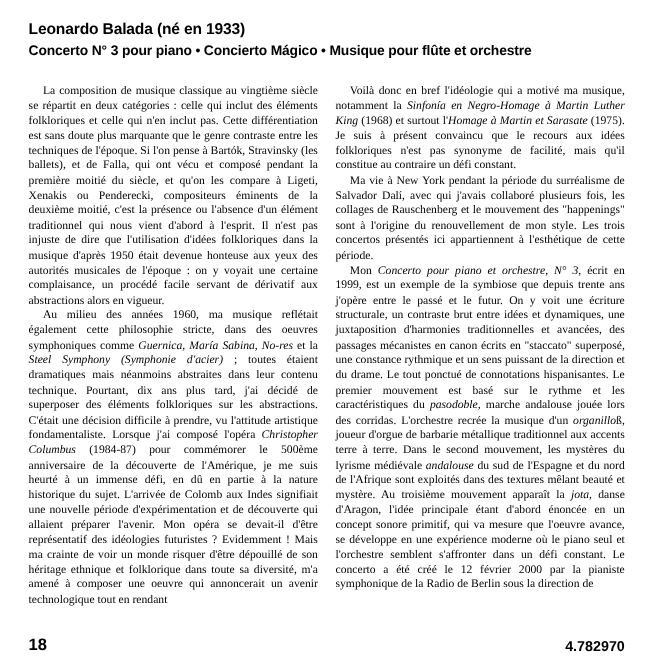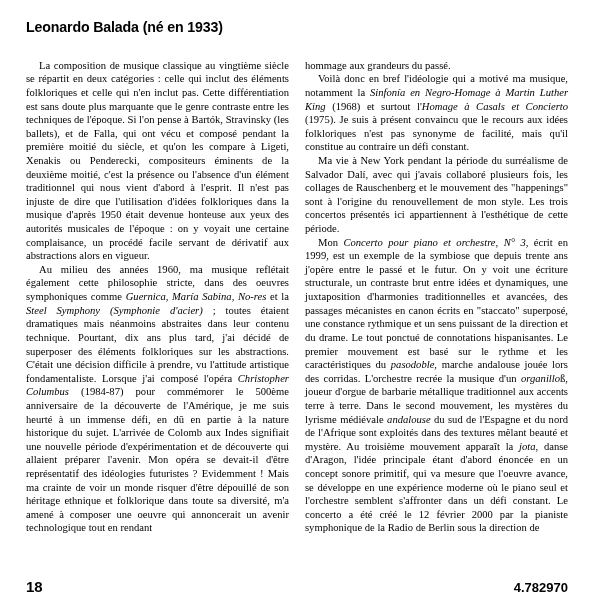--- a/index.html
+++ b/index.html
@@ -76,30 +76,30 @@
     font-size: 13px;
   }
 </style>
 </head>
 <body>
 
 <div class="page">
 
   <div class="title-block">
     <div class="title-line">Leonardo Balada (né en 1933)</div>
+    <div class="title-line sub">Concerto N° 3 pour piano • Concierto Mágico • Musique pour flûte et orchestre</div>
   </div>
 
   <div class="columns">
     <div class="col">
       <p>La composition de musique classique au vingtième siècle se répartit en deux catégories : celle qui inclut des éléments folkloriques et celle qui n'en inclut pas. Cette différentiation est sans doute plus marquante que le genre contraste entre les techniques de l'époque. Si l'on pense à Bartók, Stravinsky (les ballets), et de Falla, qui ont vécu et composé pendant la première moitié du siècle, et qu'on les compare à Ligeti, Xenakis ou Penderecki, compositeurs éminents de la deuxième moitié, c'est la présence ou l'absence d'un élément traditionnel qui nous vient d'abord à l'esprit. Il n'est pas injuste de dire que l'utilisation d'idées folkloriques dans la musique d'après 1950 était devenue honteuse aux yeux des autorités musicales de l'époque : on y voyait une certaine complaisance, un procédé facile servant de dérivatif aux abstractions alors en vigueur.</p>
       <p>Au milieu des années 1960, ma musique reflétait également cette philosophie stricte, dans des oeuvres symphoniques comme <i>Guernica</i>, <i>María Sabina</i>, <i>No-res</i> et la <i>Steel Symphony (Symphonie d'acier)</i> ; toutes étaient dramatiques mais néanmoins abstraites dans leur contenu technique. Pourtant, dix ans plus tard, j'ai décidé de superposer des éléments folkloriques sur les abstractions. C'était une décision difficile à prendre, vu l'attitude artistique fondamentaliste. Lorsque j'ai composé l'opéra <i>Christopher Columbus</i> (1984-87) pour commémorer le 500ème anniversaire de la découverte de l'Amérique, je me suis heurté à un immense défi, en dû en partie à la nature historique du sujet. L'arrivée de Colomb aux Indes signifiait une nouvelle période d'expérimentation et de découverte qui allaient préparer l'avenir. Mon opéra se devait-il d'être représentatif des idéologies futuristes ? Evidemment ! Mais ma crainte de voir un monde risquer d'être dépouillé de son héritage ethnique et folklorique dans toute sa diversité, m'a amené à composer une oeuvre qui annoncerait un avenir technologique tout en rendant</p>
     </div>
     <div class="col">
-      <p class="noindent">hommage aux grandeurs du passé.</p>
-      <p>Voilà donc en bref l'idéologie qui a motivé ma musique, notamment la <i>Sinfonía en Negro-Homage à Martin Luther King</i> (1968) et surtout l'<i>Homage à Casals et Concierto</i> (1975). Je suis à présent convaincu que le recours aux idées folkloriques n'est pas synonyme de facilité, mais qu'il constitue au contraire un défi constant.</p>
+      <p>Voilà donc en bref l'idéologie qui a motivé ma musique, notamment la <i>Sinfonía en Negro-Homage à Martin Luther King</i> (1968) et surtout l'<i>Homage à Martin et Sarasate</i> (1975). Je suis à présent convaincu que le recours aux idées folkloriques n'est pas synonyme de facilité, mais qu'il constitue au contraire un défi constant.</p>
       <p>Ma vie à New York pendant la période du surréalisme de Salvador Dalí, avec qui j'avais collaboré plusieurs fois, les collages de Rauschenberg et le mouvement des "happenings" sont à l'origine du renouvellement de mon style. Les trois concertos présentés ici appartiennent à l'esthétique de cette période.</p>
       <p>Mon <i>Concerto pour piano et orchestre</i>, <i>N° 3</i>, écrit en 1999, est un exemple de la symbiose que depuis trente ans j'opère entre le passé et le futur. On y voit une écriture structurale, un contraste brut entre idées et dynamiques, une juxtaposition d'harmonies traditionnelles et avancées, des passages mécanistes en canon écrits en "staccato" superposé, une constance rythmique et un sens puissant de la direction et du drame. Le tout ponctué de connotations hispanisantes. Le premier mouvement est basé sur le rythme et les caractéristiques du <i>pasodoble</i>, marche andalouse jouée lors des corridas. L'orchestre recrée la musique d'un <i>organillo</i>ß, joueur d'orgue de barbarie métallique traditionnel aux accents terre à terre. Dans le second mouvement, les mystères du lyrisme médiévale <i>andalouse</i> du sud de l'Espagne et du nord de l'Afrique sont exploités dans des textures mêlant beauté et mystère. Au troisième mouvement apparaît la <i>jota</i>, danse d'Aragon, l'idée principale étant d'abord énoncée en un concept sonore primitif, qui va mesure que l'oeuvre avance, se développe en une expérience moderne où le piano seul et l'orchestre semblent s'affronter dans un défi constant. Le concerto a été créé le 12 février 2000 par la pianiste symphonique de la Radio de Berlin sous la direction de</p>
     </div>
   </div>
 
   <div class="footer">
     <div class="folio">18</div>
     <div class="catalog">4.782970</div>
   </div>
 

